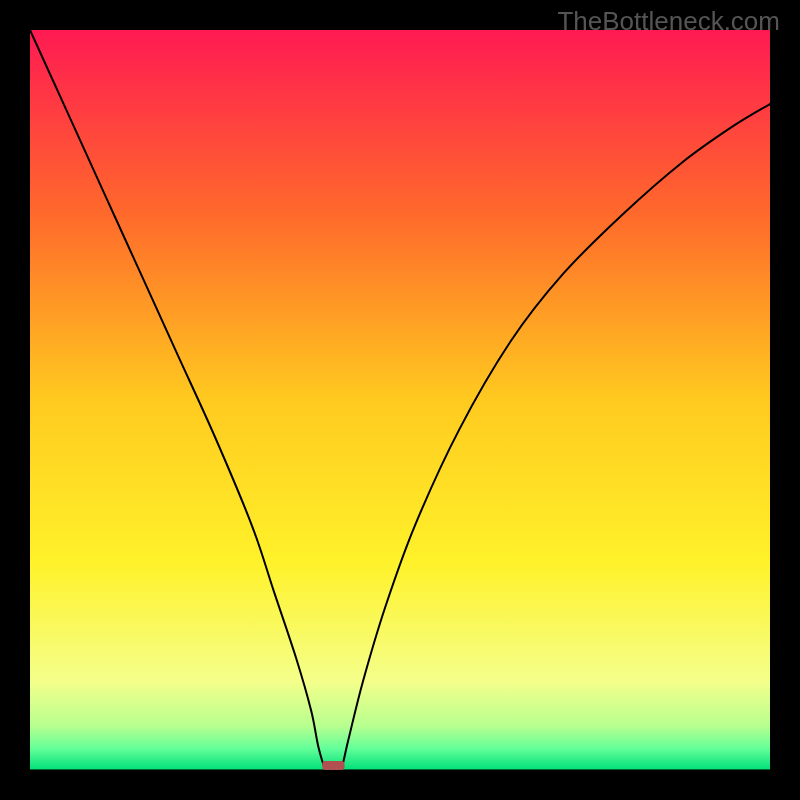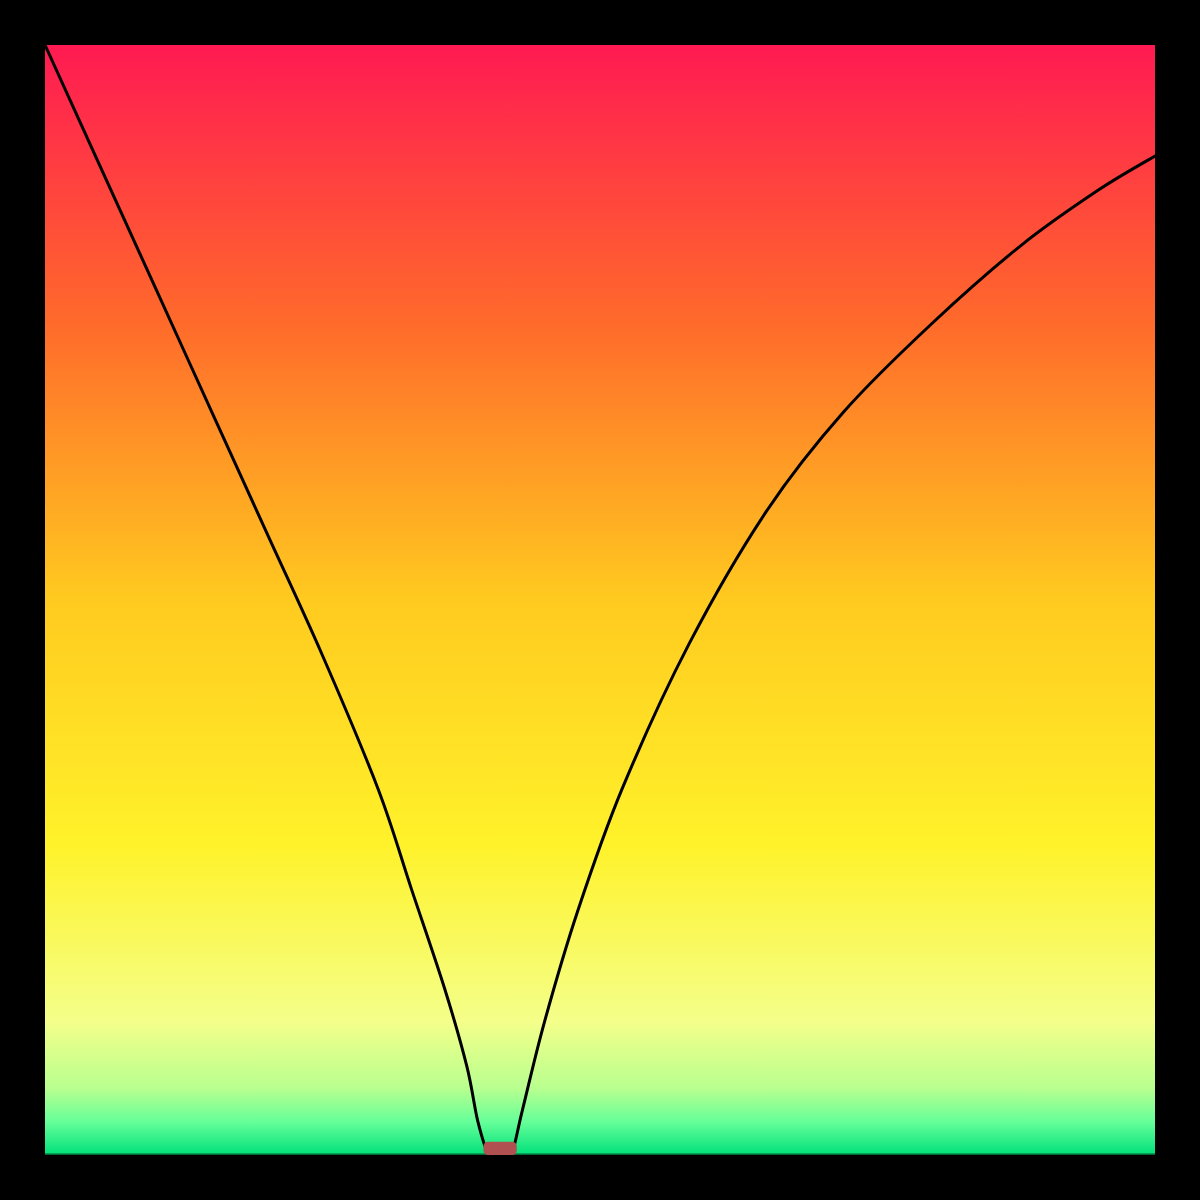--- a/index.html
+++ b/index.html
@@ -33,20 +33,21 @@
     z-index: 10;
   }
   svg {
     display: block;
   }
 </style>
 </head>
 <body>
 
 <div class="chart-container">
+  <div class="watermark">TheBottleneck.com</div>
   <div class="plot-area">
     <svg id="chart-svg" width="740" height="740" viewBox="0 0 740 740">
       <defs>
         <linearGradient id="bg-gradient" x1="0" y1="0" x2="0" y2="1">
             <stop offset="0%" stop-color="#ff1a52"></stop>
             <stop offset="25%" stop-color="#ff6a2b"></stop>
             <stop offset="50%" stop-color="#ffca1f"></stop>
             <stop offset="72%" stop-color="#fff22a"></stop>
             <stop offset="88%" stop-color="#f4ff8a"></stop>
             <stop offset="94%" stop-color="#b8ff8f"></stop>

